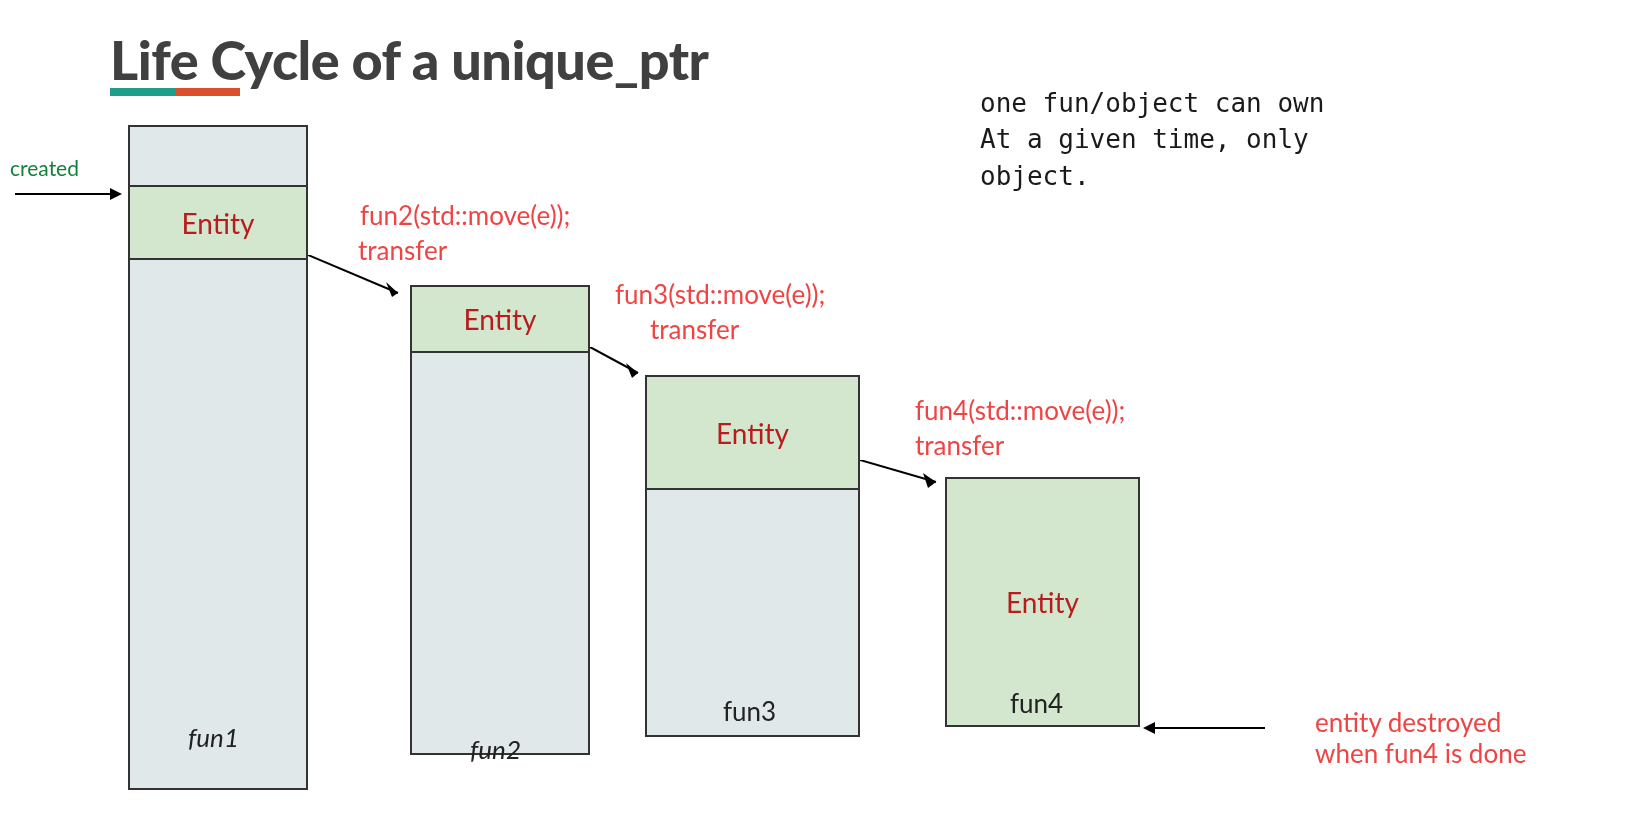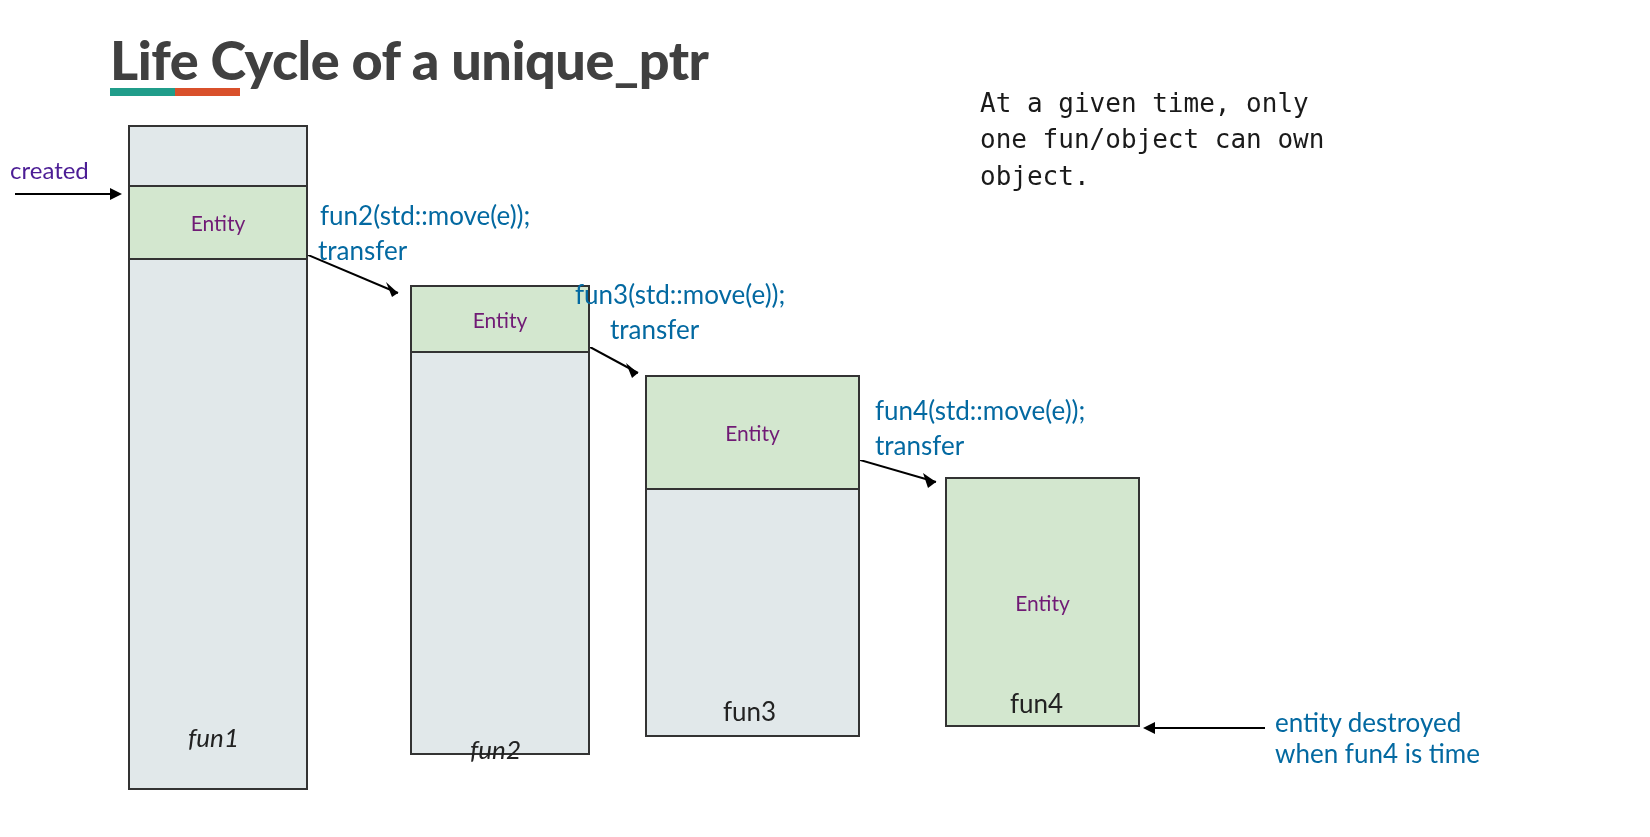--- a/index.html
+++ b/index.html
@@ -62,38 +62,39 @@
       border: 2px solid #333;
       background: #e1e8ea;
     }
     .entity {
       position: absolute;
       border: 2px solid #333;
       background: #d3e7cf;
       display: flex;
       align-items: center;
       justify-content: center;
-      font-size: 21px;
-      color: #701a75;
+      font-size: 28px;
+      color: #b91c1c;
     }
     .fun-label {
       position: absolute;
       font-size: 26px;
       color: #222;
     }
     .label {
       position: absolute;
       font-size: 26px;
-      color: #0369a1;
+      color: #ef4444;
       line-height: 1.2;
+      margin-left: 40px;
     }
     .created-label {
       position: absolute;
-      font-size: 24px;
-      color: #4c1d95;
+      font-size: 21px;
+      color: #15803d;
     }
     .arrow-h {
       position: absolute;
       height: 2px;
       background: #000;
     }
     .arrow-h::after {
       content: '';
       position: absolute;
       right: -2px;
@@ -117,22 +118,22 @@
 </head>
 <body>
 
 <div class="title">Life Cycle of a unique_ptr</div>
 <div class="underline">
   <div class="teal"></div>
   <div class="orange"></div>
 </div>
 
 <div class="note">
+  <div>one fun/object can own</div>
   <div>At a given time, only</div>
-  <div>one fun/object can own</div>
   <div>object.</div>
 </div>
 
 <div class="diagram">
 
   <div class="box" style="left:128px; top:0px; width:180px; height:665px;"></div>
   <div class="entity" style="left:128px; top:60px; width:180px; height:75px;">
     <span>Entity</span>
   </div>
   <div class="fun-label" style="left:188px; top:596px;font-style:italic;">fun1</div>
@@ -178,16 +179,16 @@
   <div class="label" style="left:875px; top:305px;">transfer</div>
 
   <svg class="arrow-diag" style="left:860px; top:335px; width:95px; height:35px;">
     <line x1="0" y1="0" x2="76" y2="22" stroke="#000" stroke-width="2"></line>
     <polygon points="76,22 63,13 68,28" fill="#000"></polygon>
   </svg>
 
   <div class="arrow-h left" style="left:1145px; top:602px; width:120px;"></div>
   <div class="label" style="left:1275px; top:582px;">
     <div>entity destroyed</div>
-    <div>when fun4 is time</div>
+    <div>when fun4 is done</div>
   </div>
 
 </div>
 
 </body></html>

